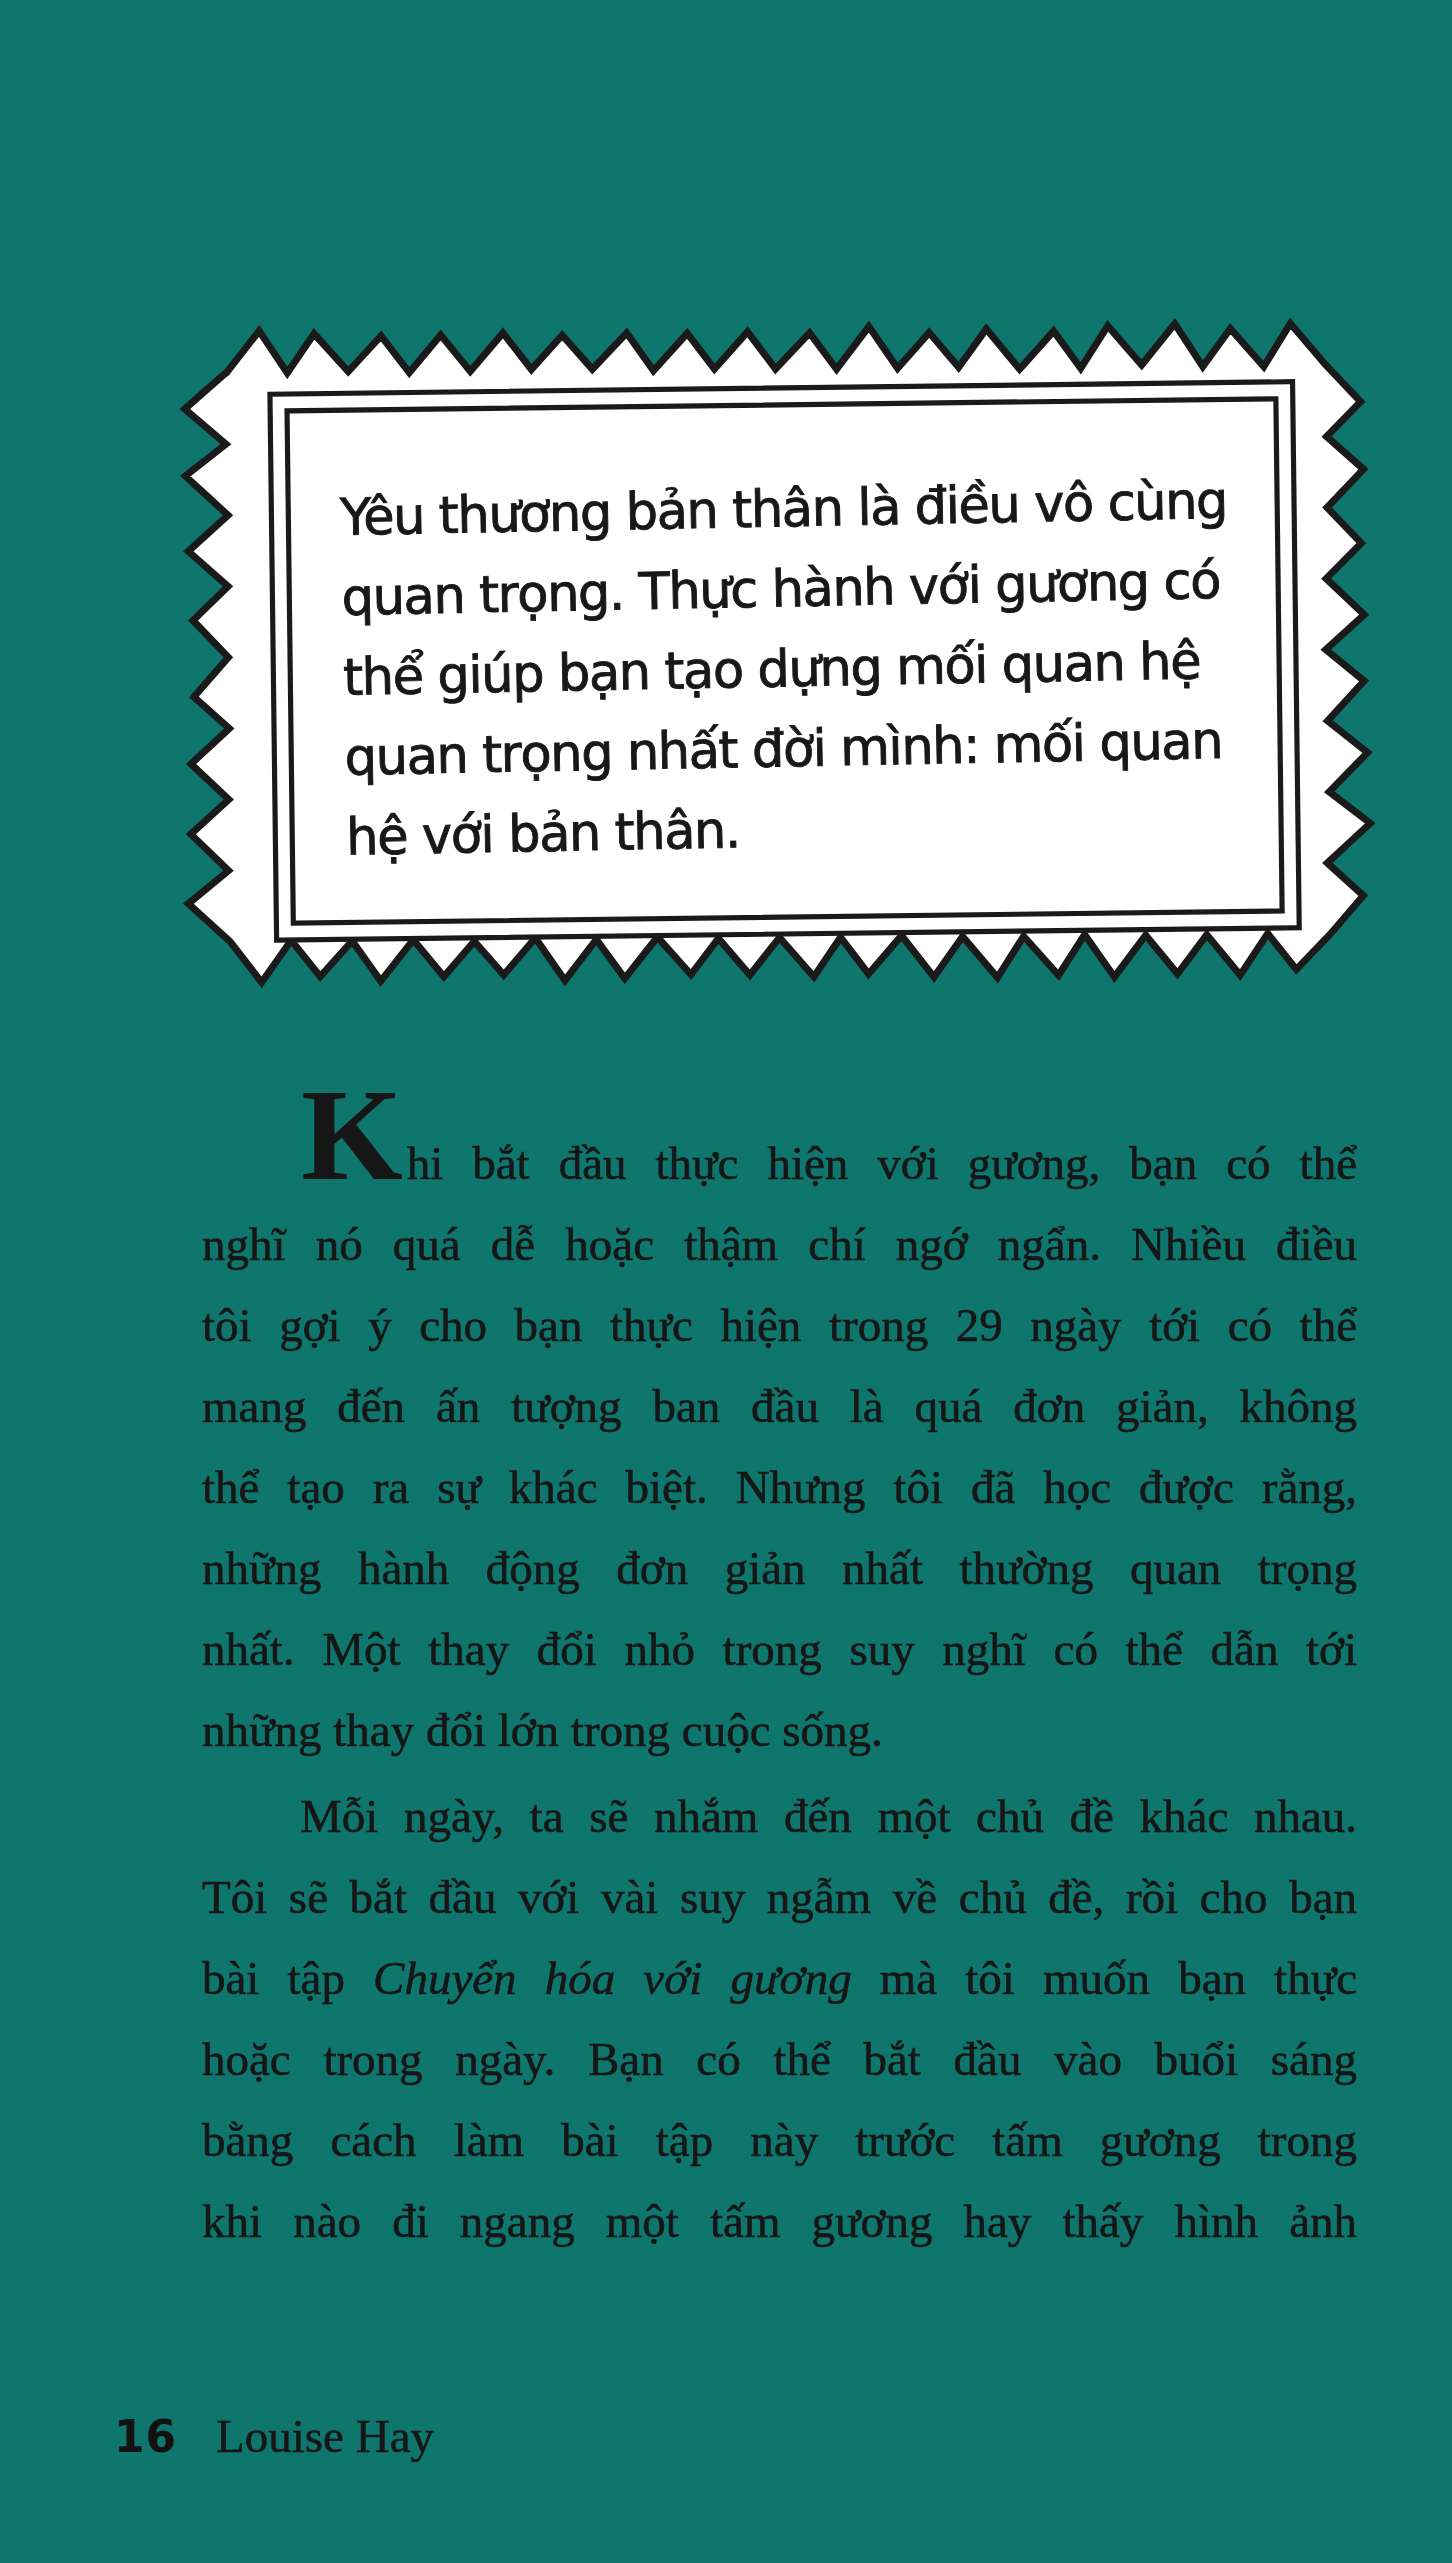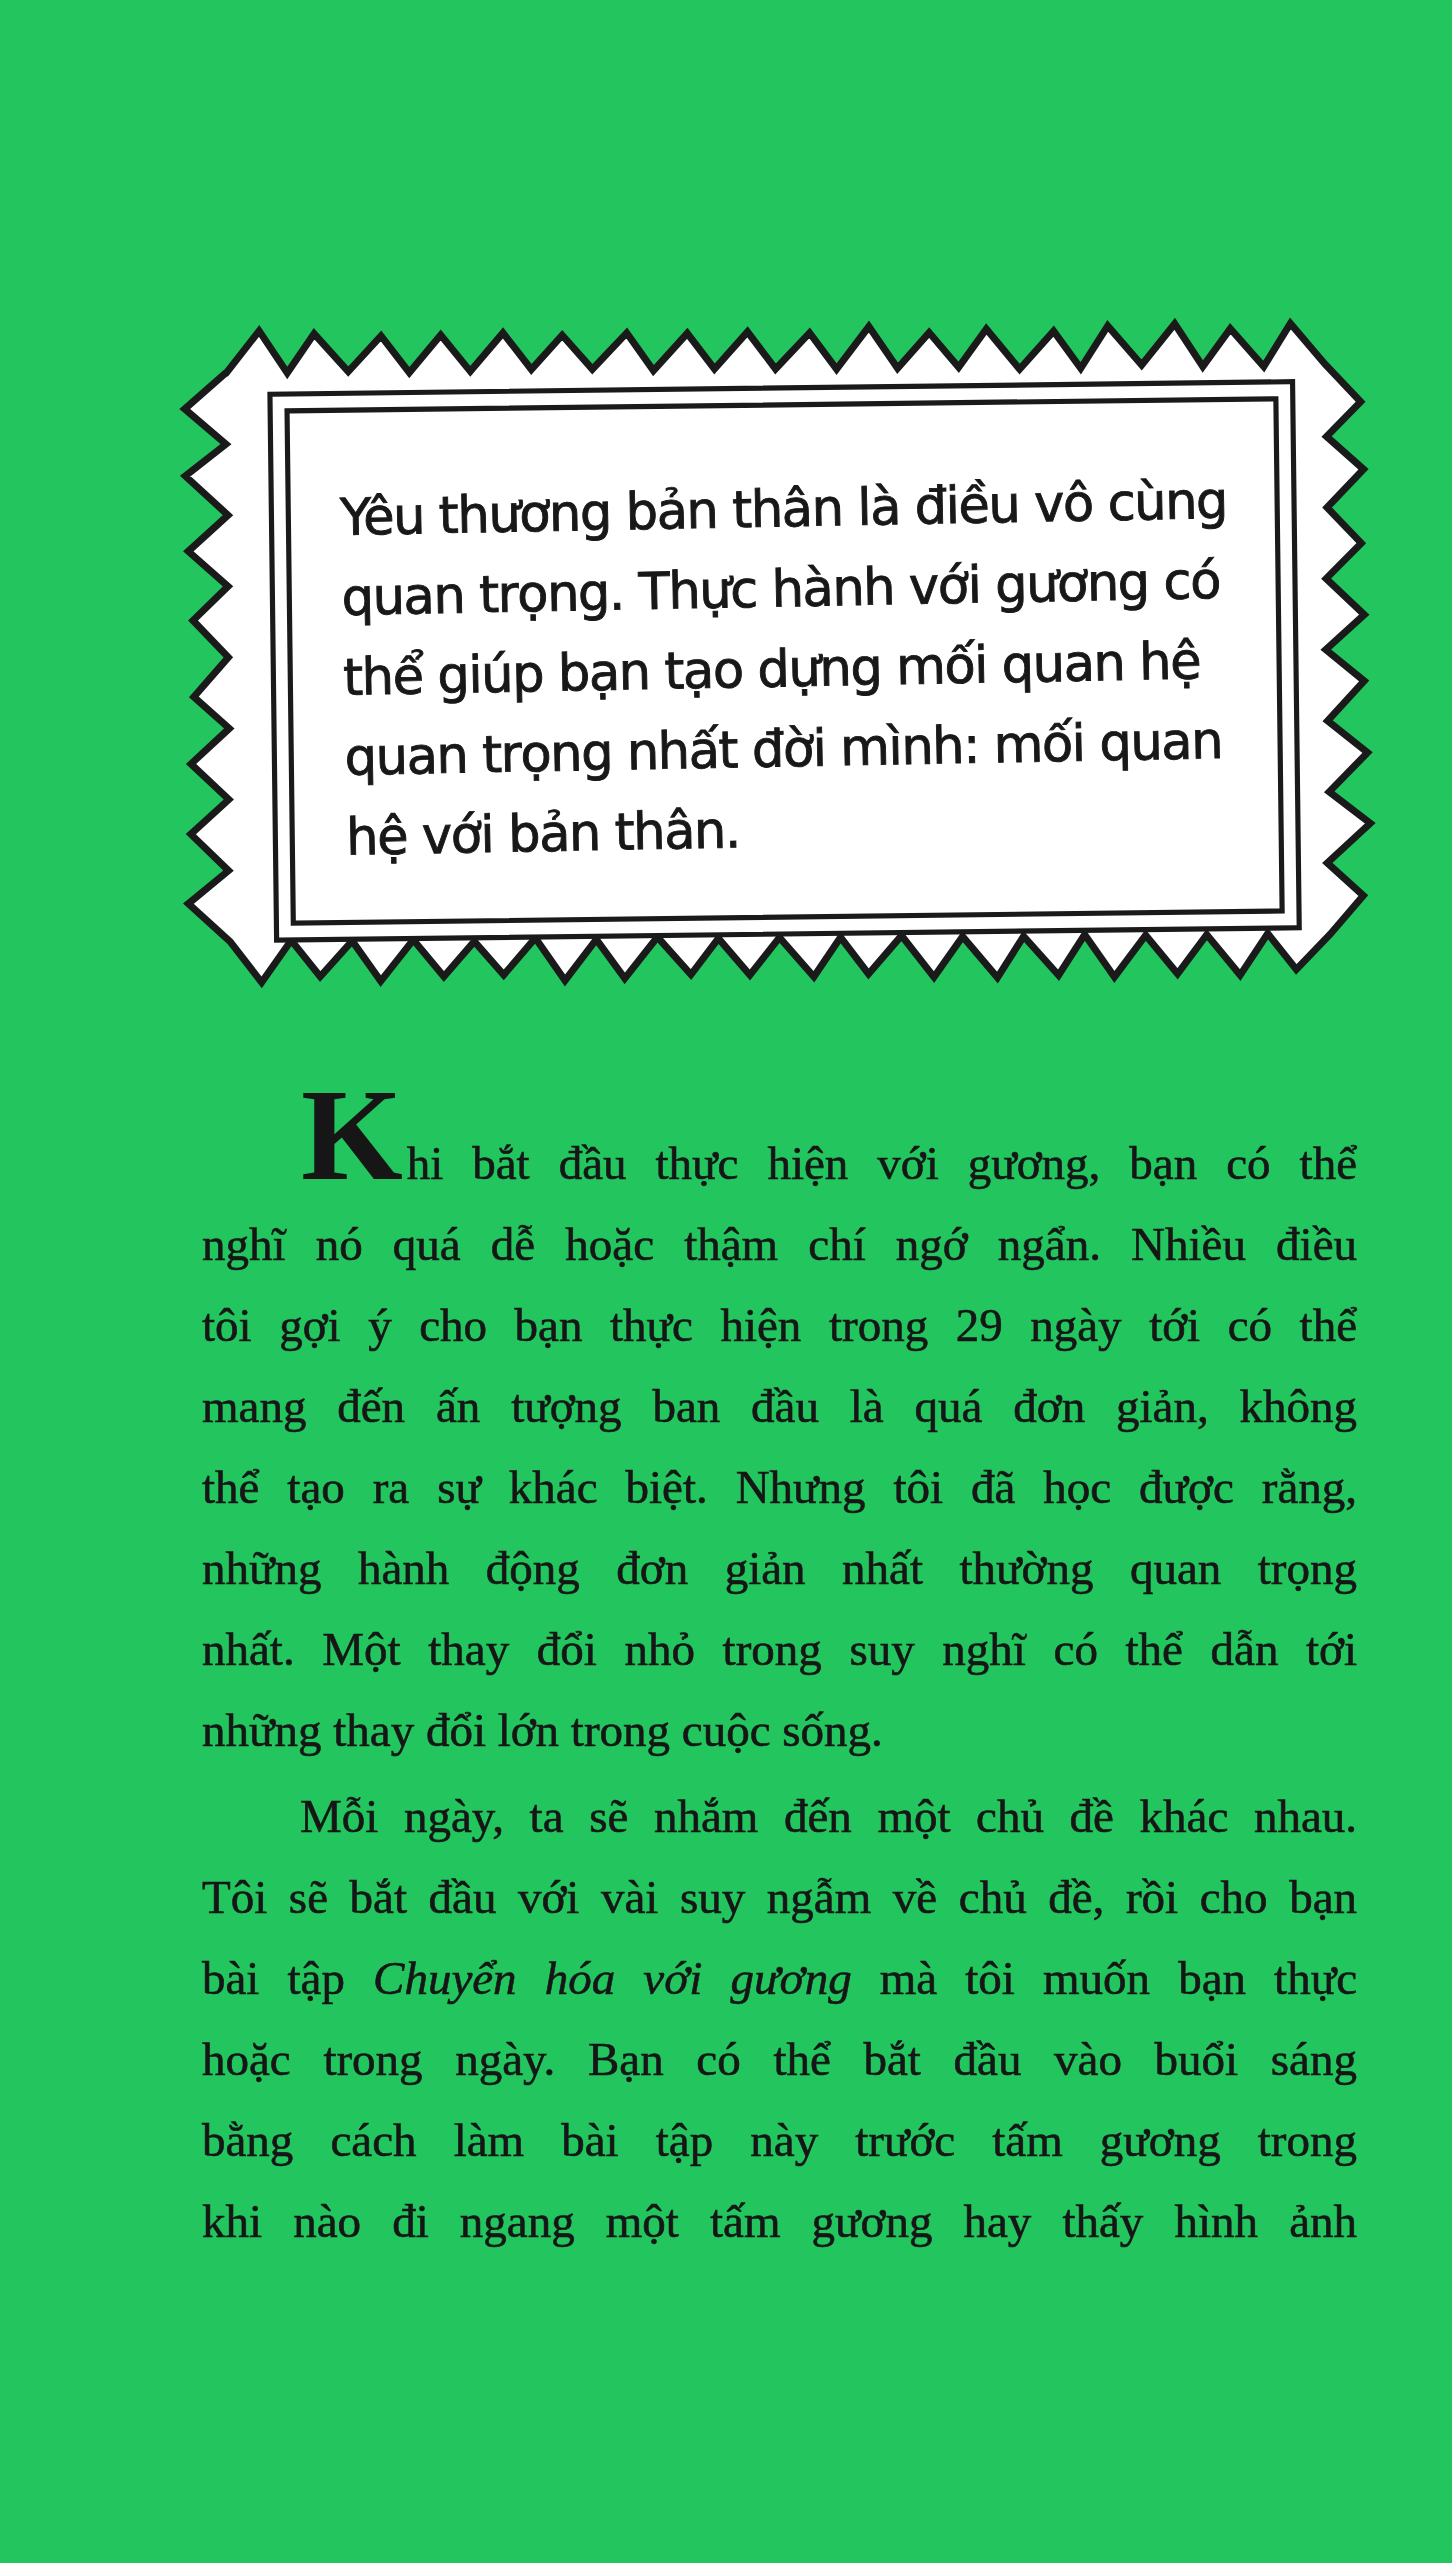--- a/index.html
+++ b/index.html
@@ -1,19 +1,19 @@
 <!DOCTYPE html>
 <html style="font-size:15px"><head>
 <meta charset="utf-8">
 <style>
   html,body{margin:0;padding:0;background:#ffffff;}
   .page{
     position:relative;
     width:1452px;height:2563px;
-    background:#22c55e;
+    background:#0f766e;
     overflow:hidden;
     font-family:"Liberation Serif", serif;
     color:#161616;
   }
 
   
   .quote-frame{
     position:absolute;
     left:185px;top:326px;
     width:1185px;height:655px;
@@ -119,15 +119,19 @@
     <div class="para para2">
       <div class="bline indent">Mỗi ngày, ta sẽ nhắm đến một chủ đề khác nhau.</div>
       <div class="bline">Tôi sẽ bắt đầu với vài suy ngẫm về chủ đề, rồi cho bạn</div>
       <div class="bline"><span>bài tập </span><span class="it">Chuyển hóa với gương</span><span> mà tôi muốn bạn thực</span></div>
       <div class="bline">hoặc trong ngày. Bạn có thể bắt đầu vào buổi sáng</div>
       <div class="bline">bằng cách làm bài tập này trước tấm gương trong</div>
       <div class="bline">khi nào đi ngang một tấm gương hay thấy hình ảnh</div>
     </div>
   </div>
 
+  <div class="footer">
+    <span class="pagenum">16</span>
+    <span class="author">Louise Hay</span>
+  </div>
 
 </div>
 
 
 </body></html>

